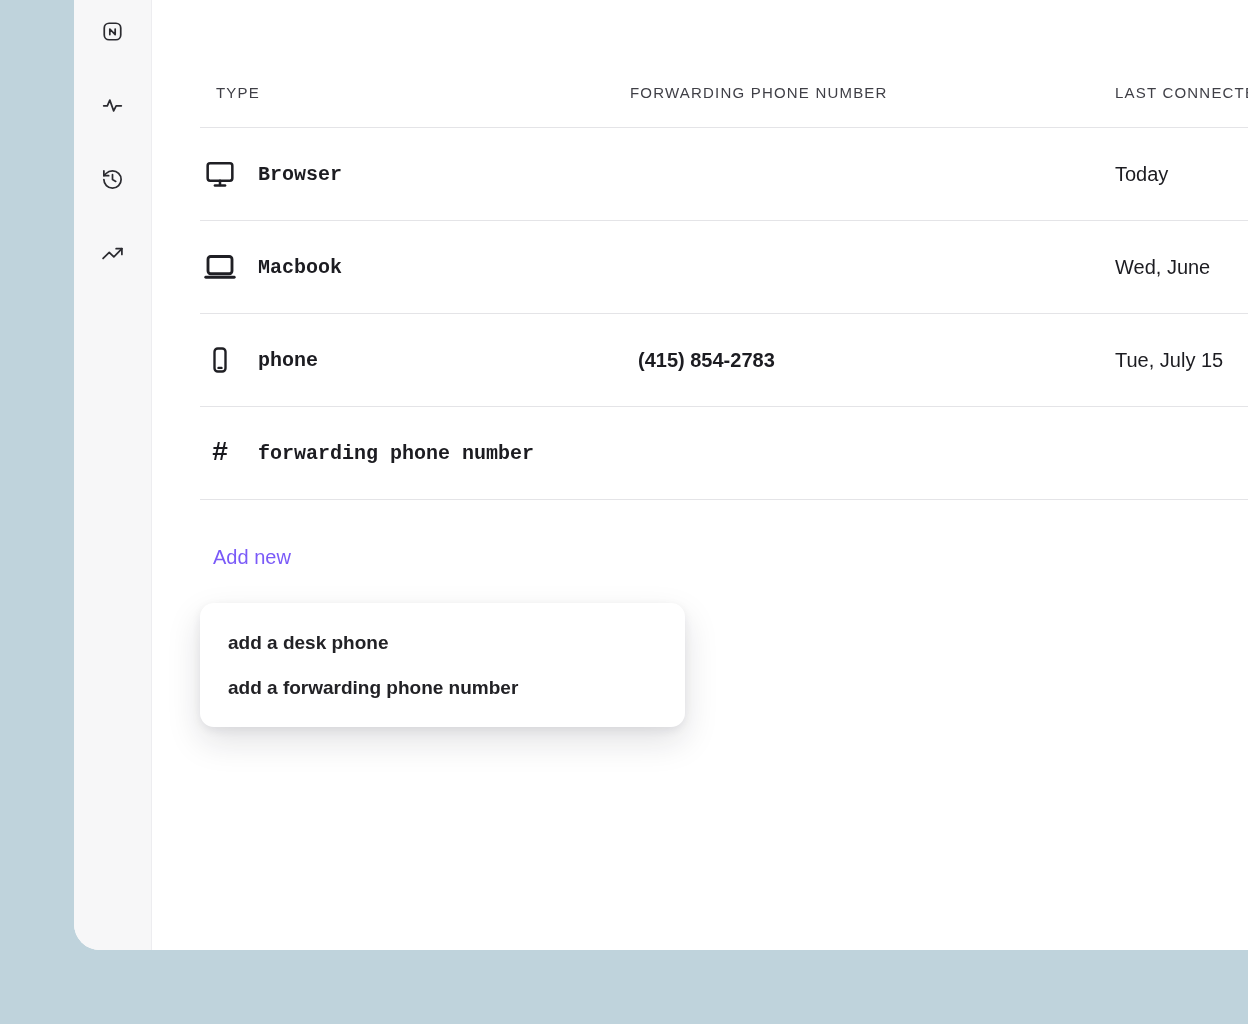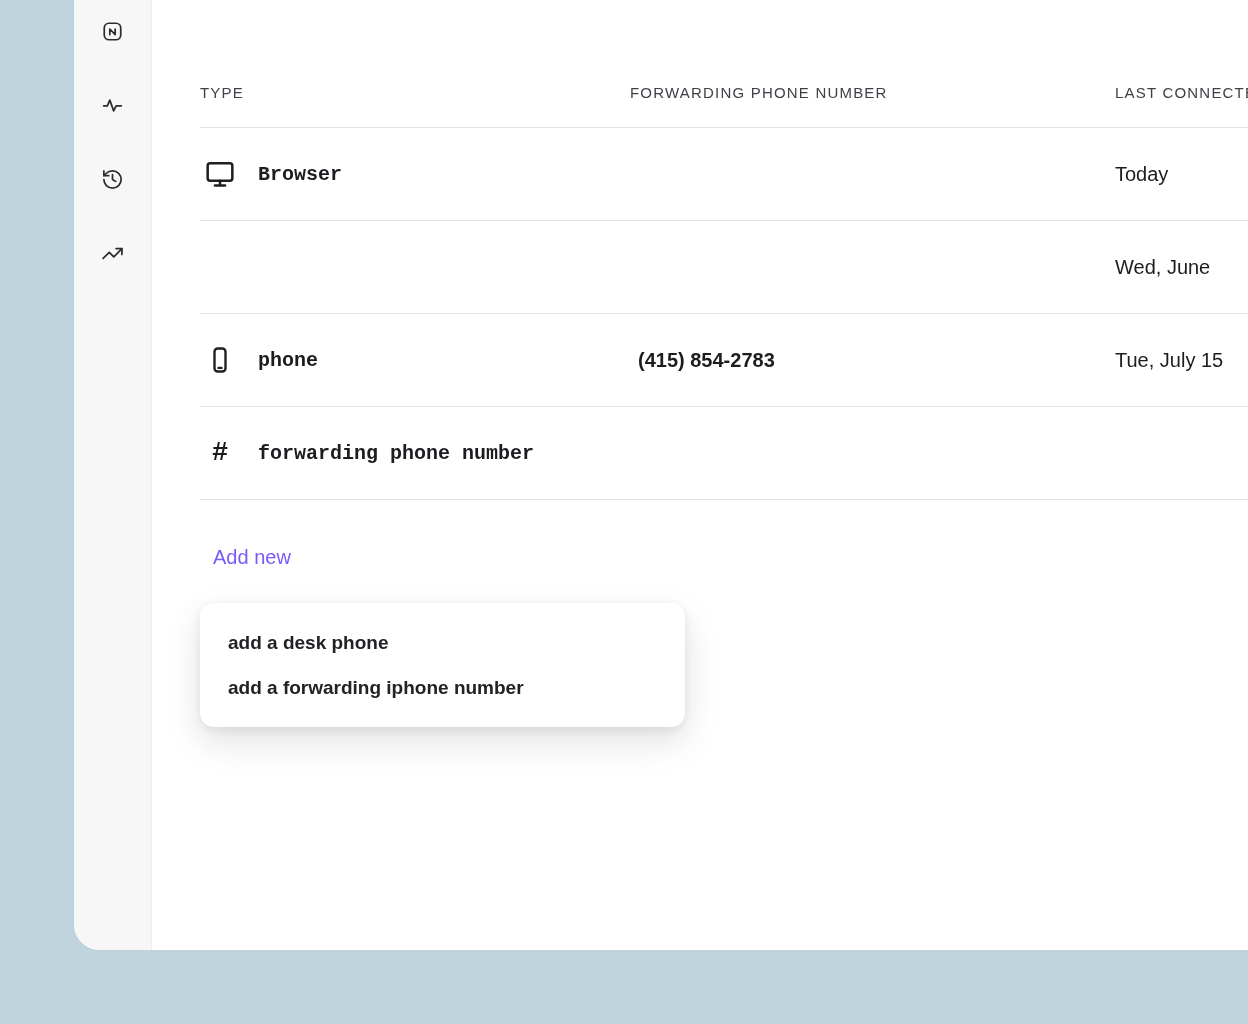--- a/index.html
+++ b/index.html
@@ -33,21 +33,21 @@
   }
   .side-btn svg { display: block; }
   
   .main { flex: 1; padding-left: 48px; position: relative; }
   .thead { position: relative; height: 128px; border-bottom: 1px solid #e4e4e7; }
   .th {
     position: absolute; bottom: 26px;
     font-size: 15px; font-weight: 500; letter-spacing: 1.2px;
     color: #3f3f46; white-space: nowrap;
   }
-  .th-type { left: 0; margin-top: 41px; }
+  .th-type { left: 16px; margin-top: 41px; }
   .th-fwd  { left: 430px; }
   .th-last { left: 915px; }
   .trow {
     position: relative; height: 93px;
     border-bottom: 1px solid #e4e4e7;
     display: flex; align-items: center; cursor: pointer;
   }
   .cell-type { display: flex; align-items: center; font-family: Liberation Mono, monospace; }
   .icon-box { width: 40px; margin-right: 18px; display: flex; align-items: center; justify-content: center; }
   .type-label { font-size: 20px; font-weight: 600; color: #1c1c21; }
@@ -135,20 +135,29 @@
               <path d="M12 17v3.2"></path>
               <path d="M8.2 20.7h7.6"></path>
             </svg>
           </span>
           <span class="type-label">Browser</span>
         </div>
         <span class="cell-last">Today</span>
       </div>
 
       <div class="trow">
+        <div class="cell-type">
+          <span class="icon-box">
+            <svg width="36" height="36" viewBox="0 0 24 24" fill="none" stroke="#1f1f24" stroke-width="1.9" stroke-linecap="round" stroke-linejoin="round">
+              <rect x="4" y="5" width="16" height="11.5" rx="1.8"></rect>
+              <path d="M2.5 18.8h19"></path>
+            </svg>
+          </span>
+          <span class="type-label">Macbook</span>
+        </div>
         <span class="cell-last">Wed, June</span>
       </div>
 
       <div class="trow">
         <div class="cell-type">
           <span class="icon-box">
             <svg width="30" height="30" viewBox="0 0 24 24" fill="none" stroke="#1f1f24" stroke-width="1.9" stroke-linecap="round" stroke-linejoin="round">
               <rect x="7.6" y="2.8" width="8.8" height="18.4" rx="2.6"></rect>
               <path d="M10.8 18.3h2.4"></path>
             </svg>
@@ -165,18 +174,18 @@
             <span class="hash-glyph">#</span>
           </span>
           <span class="type-label">forwarding phone number</span>
         </div>
       </div>
 
       <button class="add-new">Add new</button>
 
       <div class="menu">
         <div class="menu-item">add a desk phone</div>
-        <div class="menu-item">add a forwarding iphone number</div>
+        <div class="menu-item">add a forwarding phone number</div>
       </div>
 
     </main>
   </div>
 </div>
 
 </body></html>

